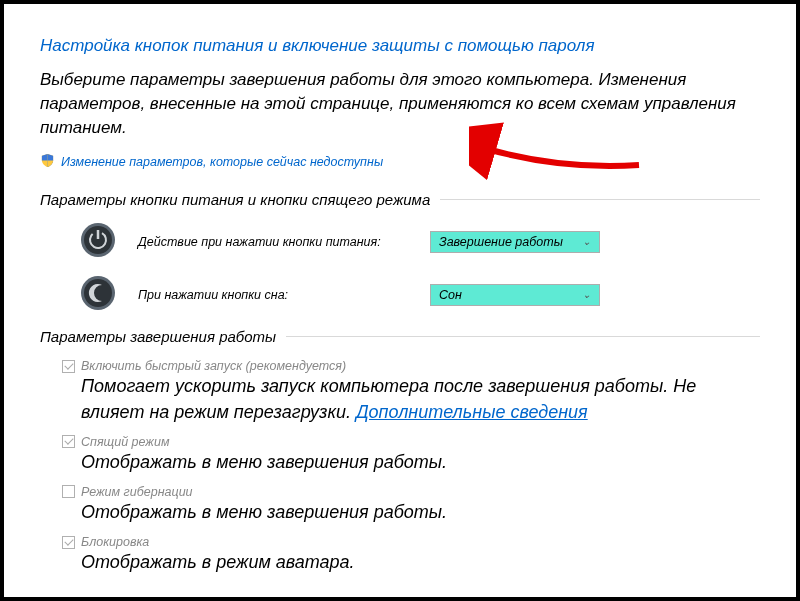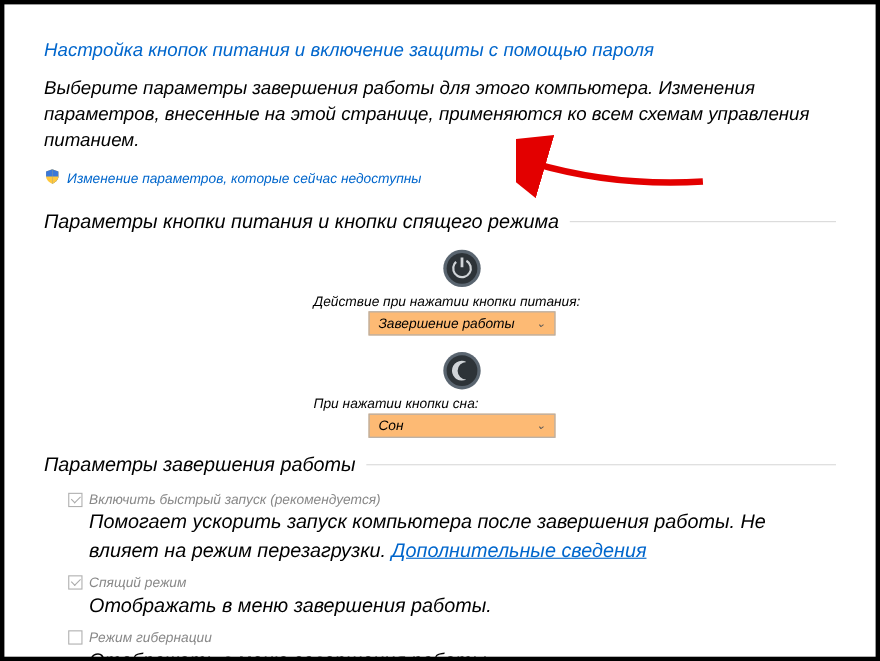--- a/index.html
+++ b/index.html
@@ -54,49 +54,48 @@
       cursor: pointer;
     }
     .section-header {
       display: flex;
       align-items: center;
       gap: 10px;
       margin-bottom: 14px;
     }
     .section-title {
       color: #000;
-      font-size: 18px;
+      font-size: 15px;
       white-space: nowrap;
     }
     .section-line {
       flex: 1;
       height: 1px;
       background: #d9d9d9;
     }
     .option-row {
       display: flex;
       align-items: center;
       margin-left: 40px;
       margin-bottom: 14px;
-      gap: 2px;
-      flex-direction: column;
+      gap: 22px;
     }
     .round-icon {
       width: 36px;
       height: 36px;
       flex-shrink: 0;
     }
     .option-label {
       font-size: 12.5px;
       color: #000;
       width: 270px;
     }
     .select {
       border: 1px solid #adadad;
-      background: #fdba74;
+      background: #5eead4;
       padding: 3px 8px;
       font-size: 12.5px;
       width: 170px;
       display: flex;
       justify-content: space-between;
       align-items: center;
       cursor: pointer;
     }
     .select-chevron {
       font-size: 10px;
@@ -248,17 +247,21 @@
 
     <div class="checkbox-row">
       <div class="checkbox-line">
         <span class="checkbox"></span>
         <span class="checkbox-label">Режим гибернации</span>
       </div>
       <div class="checkbox-desc">Отображать в меню завершения работы.</div>
     </div>
 
     <div class="checkbox-row">
+      <div class="checkbox-line">
+        <span class="checkbox checked"></span>
+        <span class="checkbox-label">Блокировка</span>
+      </div>
       <div class="checkbox-desc">Отображать в режим аватара.</div>
     </div>
 
   </div>
 </div>
 
 </body></html>

